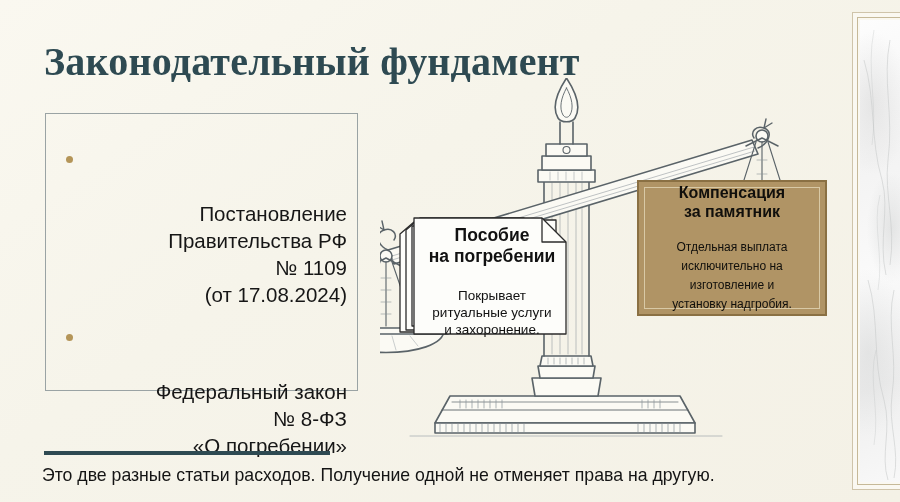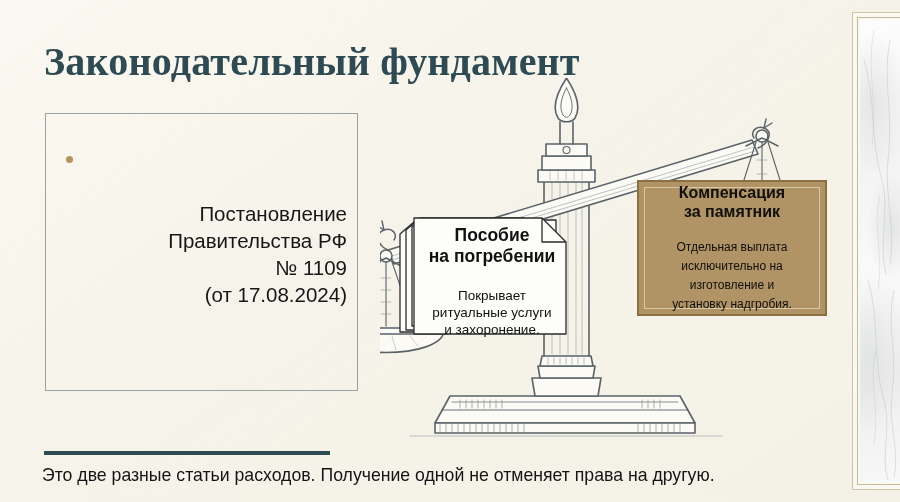--- a/index.html
+++ b/index.html
@@ -209,20 +209,26 @@
   <div class="page-title">Законодательный фундамент</div>
 
   <div class="law-box">
     <ul class="law-list">
       <li class="law-item">
         <span class="dot"></span>
         <span>Постановление
 Правительства РФ
 № 1109
 (от 17.08.2024)</span>
+      </li>
+      <li class="law-item">
+        <span class="dot"></span>
+        <span>Федеральный закон
+№ 8-ФЗ
+«О погребении»</span>
       </li>
     </ul>
   </div>
 
   <div class="scales-wrap">
     <svg class="scales-svg" width="450" height="360" viewBox="0 0 450 360">
       <g fill="none" stroke="#5a6368" stroke-width="1.6" stroke-linejoin="round" stroke-linecap="round">
 
         <path d="M55 345 L70 318 L300 318 L315 345 Z" fill="#fbfaf4"></path>
         <path d="M62 332 L308 332" stroke-width="0.9"></path>

